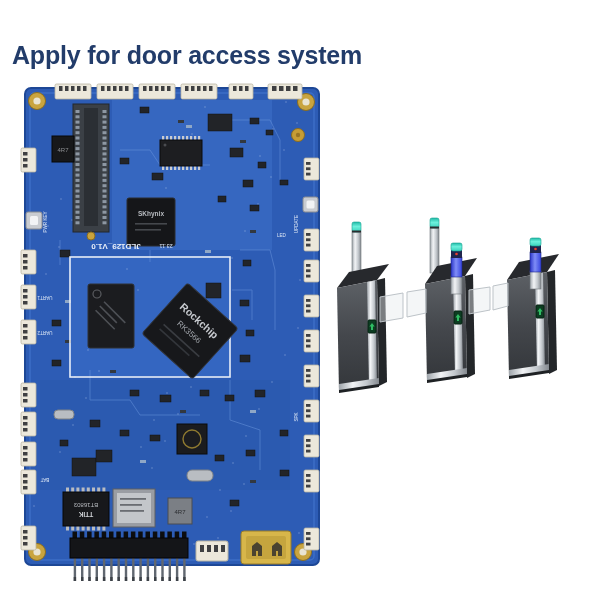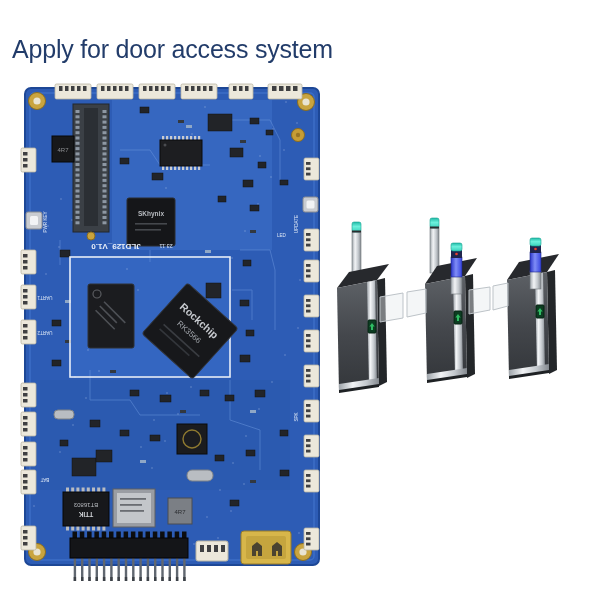--- a/index.html
+++ b/index.html
@@ -1,18 +1,18 @@
 <!DOCTYPE html>
 <html><head>
 <meta charset="utf-8">
 <style>
   html,body{margin:0;padding:0;background:#fff;}
   .canvas{position:relative;width:600px;height:600px;background:#ffffff;overflow:hidden;
           font-family:"Liberation Sans", sans-serif;}
-  .page-title{position:absolute;left:12px;top:35px;margin:0;font-size:25px;font-weight:normal;
+  .page-title{position:absolute;left:12px;top:41px;margin:0;font-size:25px;font-weight:bold;
               color:#223c6a;letter-spacing:-0.2px;}
   .photo{position:absolute;}
   .board-wrap{left:20px;top:80px;width:306px;height:512px;}
   .gates-wrap{left:332px;top:208px;width:264px;height:196px;}
   svg{display:block;width:100%;height:100%;}
   svg text{font-family:"Liberation Sans", sans-serif;}
 </style>
 </head>
 <body>
 

